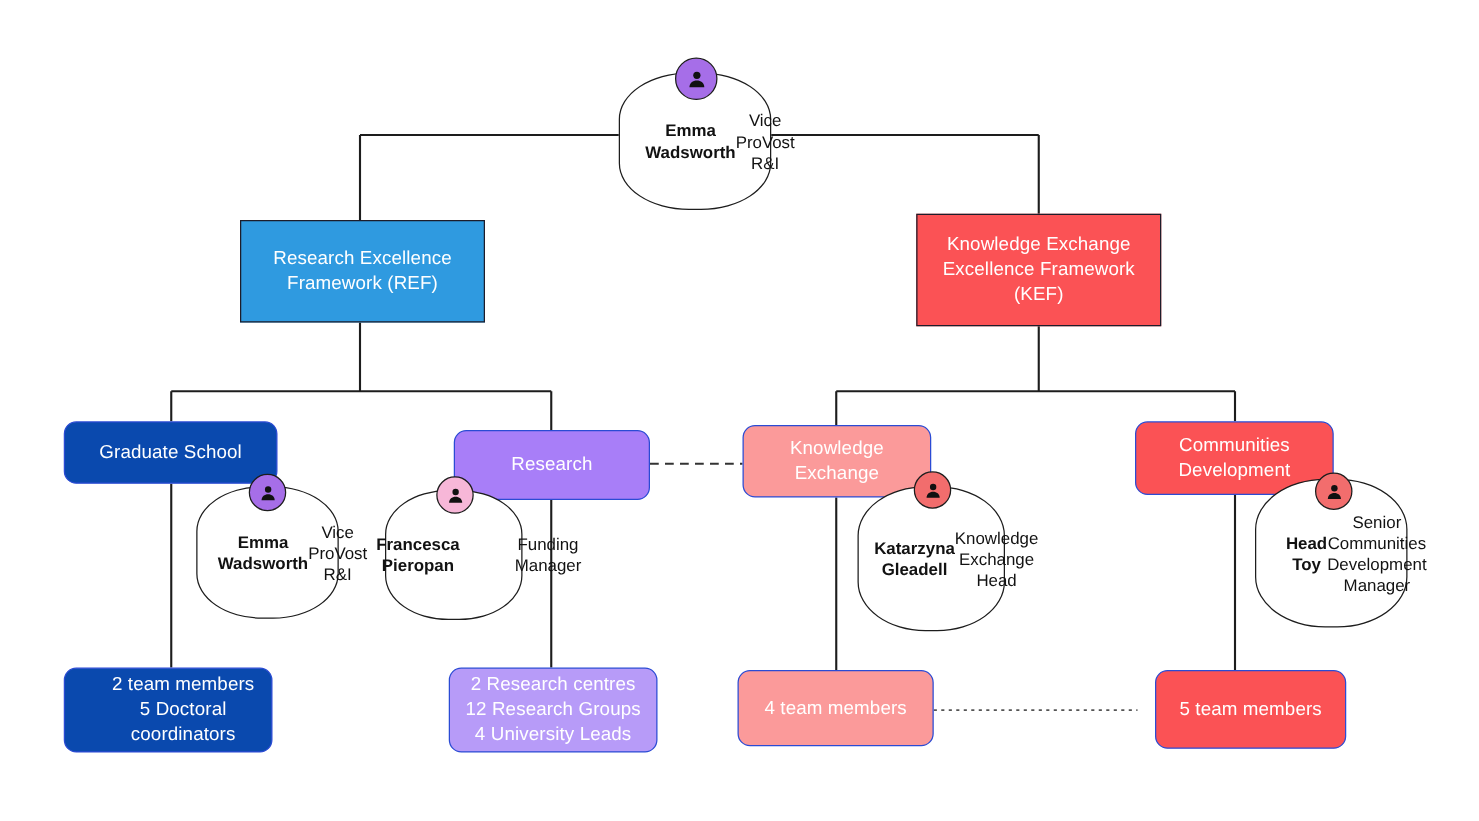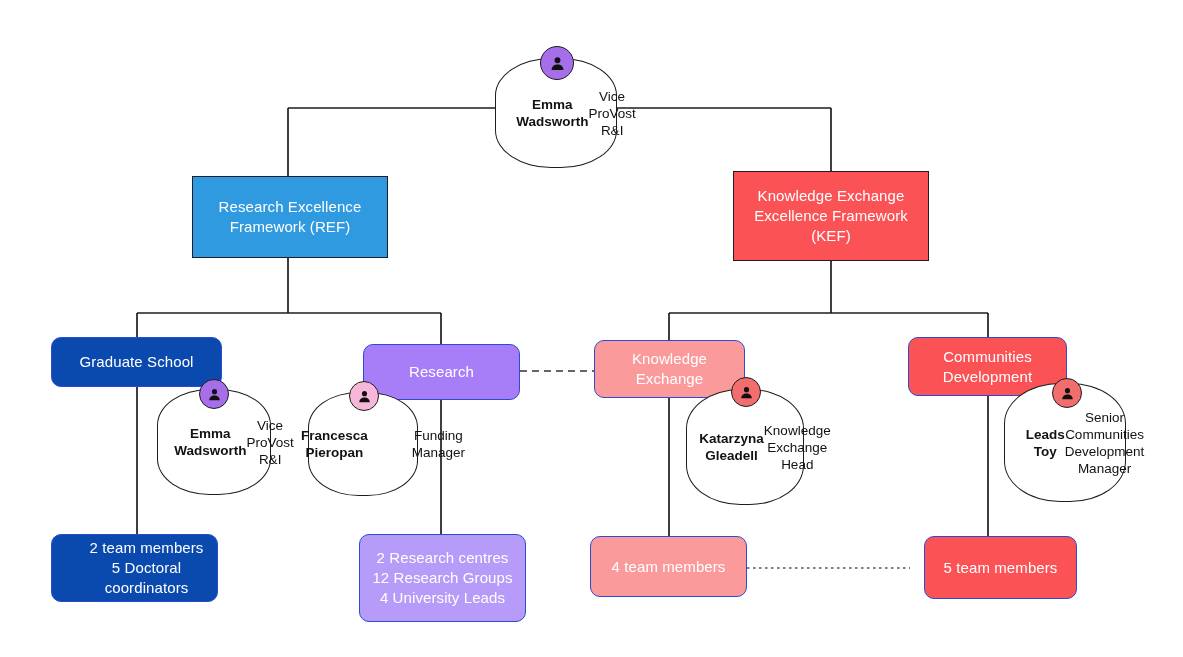--- a/index.html
+++ b/index.html
@@ -178,38 +178,38 @@
 Head</div>
   </div>
   <div class="avatar" style="left:731px; top:377px; width:28px; height:28px; background:#f26d6d;">
     <svg width="15" height="15" viewBox="0 0 24 24" aria-hidden="true">
       <circle cx="12" cy="7.4" r="4.1" fill="#111111"></circle>
       <path d="M3.6 21c0-4.7 3.8-7.6 8.4-7.6s8.4 2.9 8.4 7.6z" fill="#111111"></path>
     </svg>
   </div>
 
   <div class="person" style="left:1004px; top:383px; width:122px; height:119px; font-size:13.5px;">
-    <div class="pname">Leads Toy</div>
+    <div class="pname">Head Toy</div>
     <div class="prole">Senior
 Communities
 Development
 Manager</div>
   </div>
   <div class="avatar" style="left:1052px; top:378px; width:28px; height:28px; background:#f26d6d;">
     <svg width="15" height="15" viewBox="0 0 24 24" aria-hidden="true">
       <circle cx="12" cy="7.4" r="4.1" fill="#111111"></circle>
       <path d="M3.6 21c0-4.7 3.8-7.6 8.4-7.6s8.4 2.9 8.4 7.6z" fill="#111111"></path>
     </svg>
   </div>
 
   <div class="node" style="left:51px; top:534px; width:167px; height:68px; background:#0a49ae; border:1.4px solid #2b4bd4; font-size:15px;padding-left:24px;">2 team members
 5 Doctoral
 coordinators</div>
 
-  <div class="node" style="left:359px; top:534px; width:167px; height:88px; background:#b79bf8; border:1.4px solid #2b4bd4; font-size:15px;text-align:center;">2 Research centres
+  <div class="node" style="left:359px; top:534px; width:167px; height:68px; background:#b79bf8; border:1.4px solid #2b4bd4; font-size:15px;text-align:center;">2 Research centres
 12 Research Groups
 4 University Leads</div>
 
   <div class="node" style="left:590px; top:536px; width:157px; height:61px; background:#fb9a9a; border:1.4px solid #2b4bd4; font-size:15px;">4 team members</div>
 
   <div class="node" style="left:910px; top:536px; width:153px; height:63px; background:#fb5255; border:1.4px solid #2b4bd4; font-size:15px;margin-left:14px;">5 team members</div>
 
 </div>
 
 </body></html>

